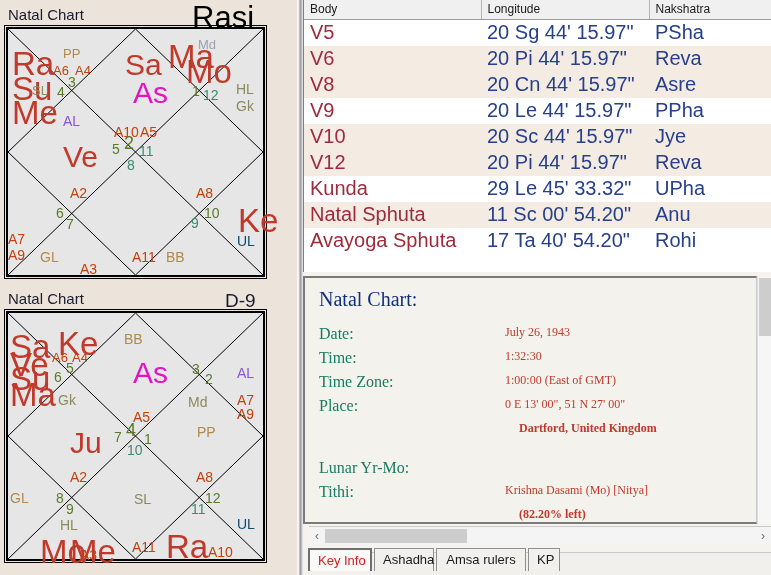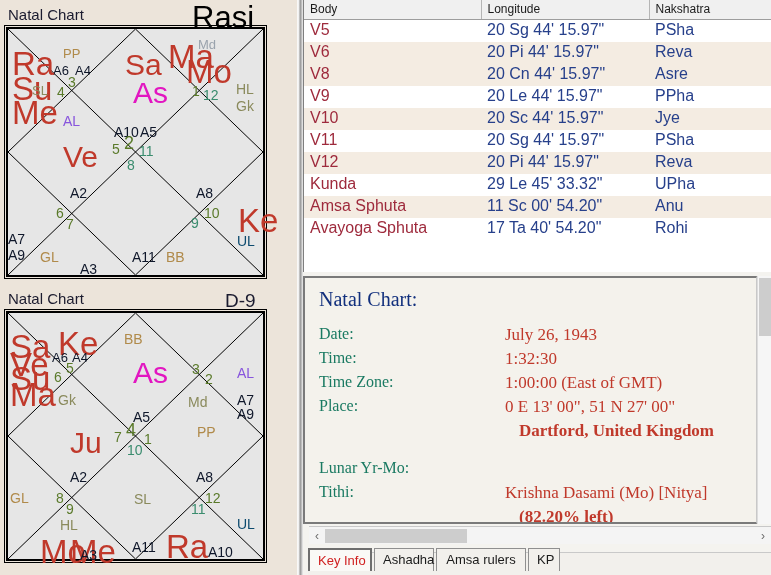--- a/index.html
+++ b/index.html
@@ -38,21 +38,21 @@
   .chartbox svg { position: absolute; left: 0; top: 0; }
   .cell-label {
     position: absolute; white-space: nowrap;
     font-family: "Liberation Sans", sans-serif;
     line-height: 1;
   }
 
   
   .t-planet { color: #c0392b; }
   .t-asc    { color: #e216c1; }
-  .t-arudha { color: #0f172a; }
+  .t-arudha { color: #c2410c; }
   .t-upagrh { color: #8a8a5c; }
   .t-spec   { color: #b08a4a; }
   .t-num    { color: #5a7a2a; }
   .t-num2   { color: #3a8c6e; }
   .t-al     { color: #8855dd; }
   .t-ul     { color: #0c4a6e; }
   .t-md     { color: #9aa3ad; }
 
   
   #splitter {
@@ -78,21 +78,21 @@
     border-right: 1px solid #b5b5b5;
     border-bottom: 1px solid #9d9d9d;
     font-weight: normal;
     font-size: 12px;
     color: #1b1b1b;
     text-align: left;
     padding: 2px 0 3px 6px;
     height: 19px;
   }
   table.grid td {
-    font-size: 16px;
+    font-size: 20px;
     padding: 1px 0 2px 6px;
     height: 22px;
     white-space: nowrap;
     overflow: hidden;
   }
   tr.odd td { background: #ffffff; }
   tr.even td { background: #f4ece2; }
   td.c-body { color: #9e2a3c; }
   td.c-long { color: #27408b; }
   td.c-nak  { color: #27408b; }
@@ -115,21 +115,21 @@
   }
   .info-row { position: relative; height: 24px; }
   .info-key {
     position: absolute; left: 0;
     font-family: "Liberation Serif", serif;
     font-size: 16px; color: #1a7a62;
   }
   .info-val {
     position: absolute; left: 186px;
     font-family: "Liberation Serif", serif;
-    font-size: 17px; color: #c0392b; white-space: nowrap;
+    font-size: 12px; color: #c0392b; white-space: nowrap;
   }
   .info-val.indent { left: 200px; font-weight: bold; }
   .gap { height: 14px; }
 
   
   #info-vscroll {
     position: absolute; left: 454px; top: 276px; width: 15px; height: 248px;
     background: #f6f6f6; border-left: 1px solid #dcdcdc;
   }
   #info-vthumb {
@@ -342,37 +342,32 @@
             <tr class="odd">
               <td class="c-body">V9</td>
               <td class="c-long">20 Le 44' 15.97"</td>
               <td class="c-nak">PPha</td>
             </tr>
             <tr class="even">
               <td class="c-body">V10</td>
               <td class="c-long">20 Sc 44' 15.97"</td>
               <td class="c-nak">Jye</td>
             </tr>
-            <tr class="odd">
-              <td class="c-body">V11</td>
-              <td class="c-long">20 Sg 44' 15.97"</td>
-              <td class="c-nak">PSha</td>
-            </tr>
             <tr class="even">
               <td class="c-body">V12</td>
               <td class="c-long">20 Pi 44' 15.97"</td>
               <td class="c-nak">Reva</td>
             </tr>
             <tr class="odd">
               <td class="c-body">Kunda</td>
               <td class="c-long">29 Le 45' 33.32"</td>
               <td class="c-nak">UPha</td>
             </tr>
             <tr class="even">
-              <td class="c-body">Amsa Sphuta</td>
+              <td class="c-body">Natal Sphuta</td>
               <td class="c-long">11 Sc 00' 54.20"</td>
               <td class="c-nak">Anu</td>
             </tr>
             <tr class="odd">
               <td class="c-body">Avayoga Sphuta</td>
               <td class="c-long">17 Ta 40' 54.20"</td>
               <td class="c-nak">Rohi</td>
             </tr>
           </tbody>
       </table>

